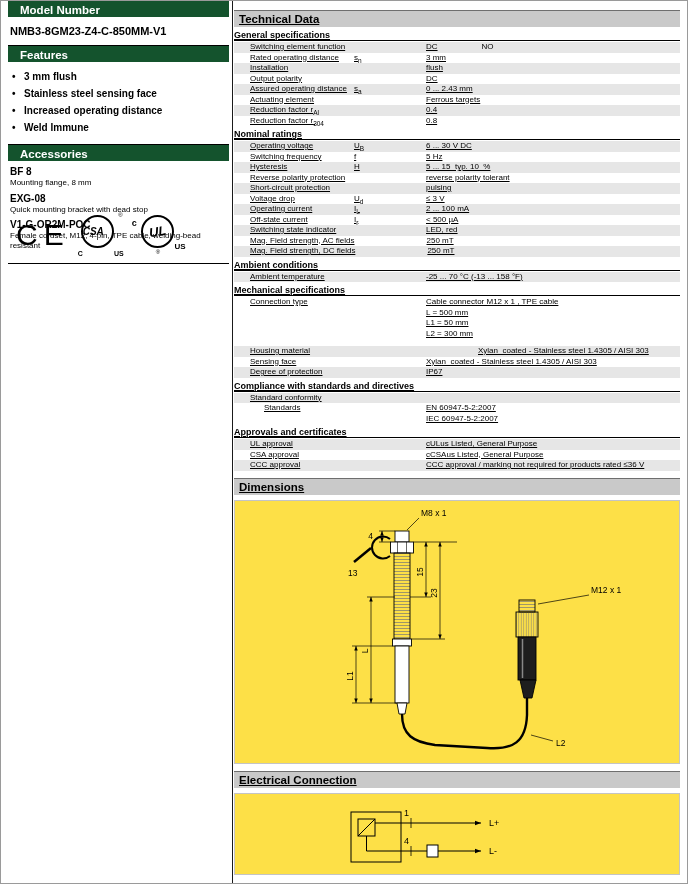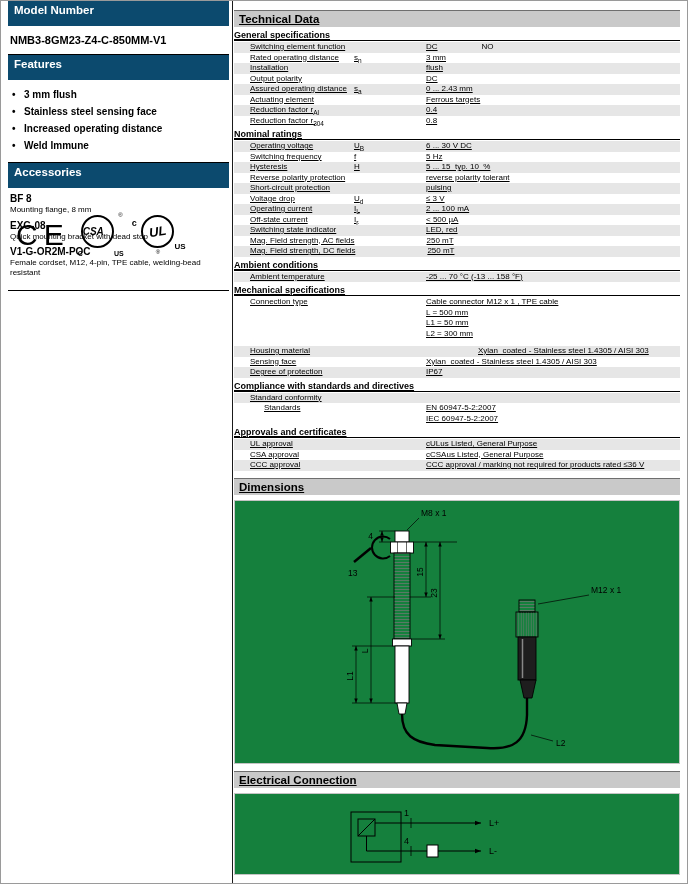--- a/index.html
+++ b/index.html
@@ -26,22 +26,22 @@
   .csa-us  { position:absolute; right:0; bottom:1px; font-size:7px; font-weight:bold; }
   .ul-logo { position:relative; width:54px; height:46px; }
   .ul-circle { position:absolute; left:9px; top:3px; width:33px; height:33px;
                border:2.5px solid #000; border-radius:50%;
                display:flex; align-items:center; justify-content:center; }
   .ul-text { font-weight:bold; font-style:italic; font-size:13px; transform:rotate(-8deg); }
   .ul-c  { position:absolute; left:0; top:6px; font-size:9px; font-weight:bold; }
   .ul-us { position:absolute; right:0; bottom:7px; font-size:8px; font-weight:bold; }
   .ul-reg{ position:absolute; left:24px; top:37px; font-size:6px; }
 
-  .bar-black { background:#0c4a6e; color:#fff; font-weight:bold; font-size:11.5px;
-               height:25px; line-height:18px; padding-left:6px; }
+  .bar-black { background:#14532d; color:#fff; font-weight:bold; font-size:11.5px;
+               height:16px; line-height:18px; padding-left:12px; }
   .left-col .bar-black:first-of-type { margin-top:282px; }
   .model-value { font-weight:bold; font-size:11px; padding:8px 0 8px 2px; }
   hr.thin { border:0; border-top:1px solid #000; height:0; }
 
   ul.features { list-style:none; padding:6px 0 8px 4px; }
   .feature { display:flex; font-weight:bold; font-size:10px; line-height:17px; }
   .f-bullet { width:12px; }
 
   .acc-list { padding:5px 0 8px 2px; }
   .acc { margin-bottom:5px; }
@@ -61,21 +61,21 @@
   .trow.shaded { background:#e6e6e6; }
   .trow.gap { margin-top:7px;gap:26px; }
   .trow.indent2 { padding-left:30px; }
   .tlabel { flex:0 0 104px; white-space:nowrap; }
   .trow.indent2 .tlabel { flex:0 0 90px; }
   .tsym { flex:0 0 72px; white-space:nowrap; }
   .tval { flex:1; white-space:nowrap; }
   .tval2 { display:inline-block; margin-left:44px; }
   sub { font-size:6.5px; line-height:0; }
 
-  .draw-box { margin-top:5px; border:1px solid #c4c4c4; background:#15803d; }
+  .draw-box { margin-top:5px; border:1px solid #c4c4c4; background:#fde047; }
   .dim-box { height:264px; }
   .elec-box { height:82px; }
   svg { display:block; }
   svg text { font-family:"Liberation Sans", sans-serif; font-size:8.5px;
              fill:#000; stroke:none; }
   .elec-svg text { font-size:9px; }
 </style>
 </head>
 <body>
 

